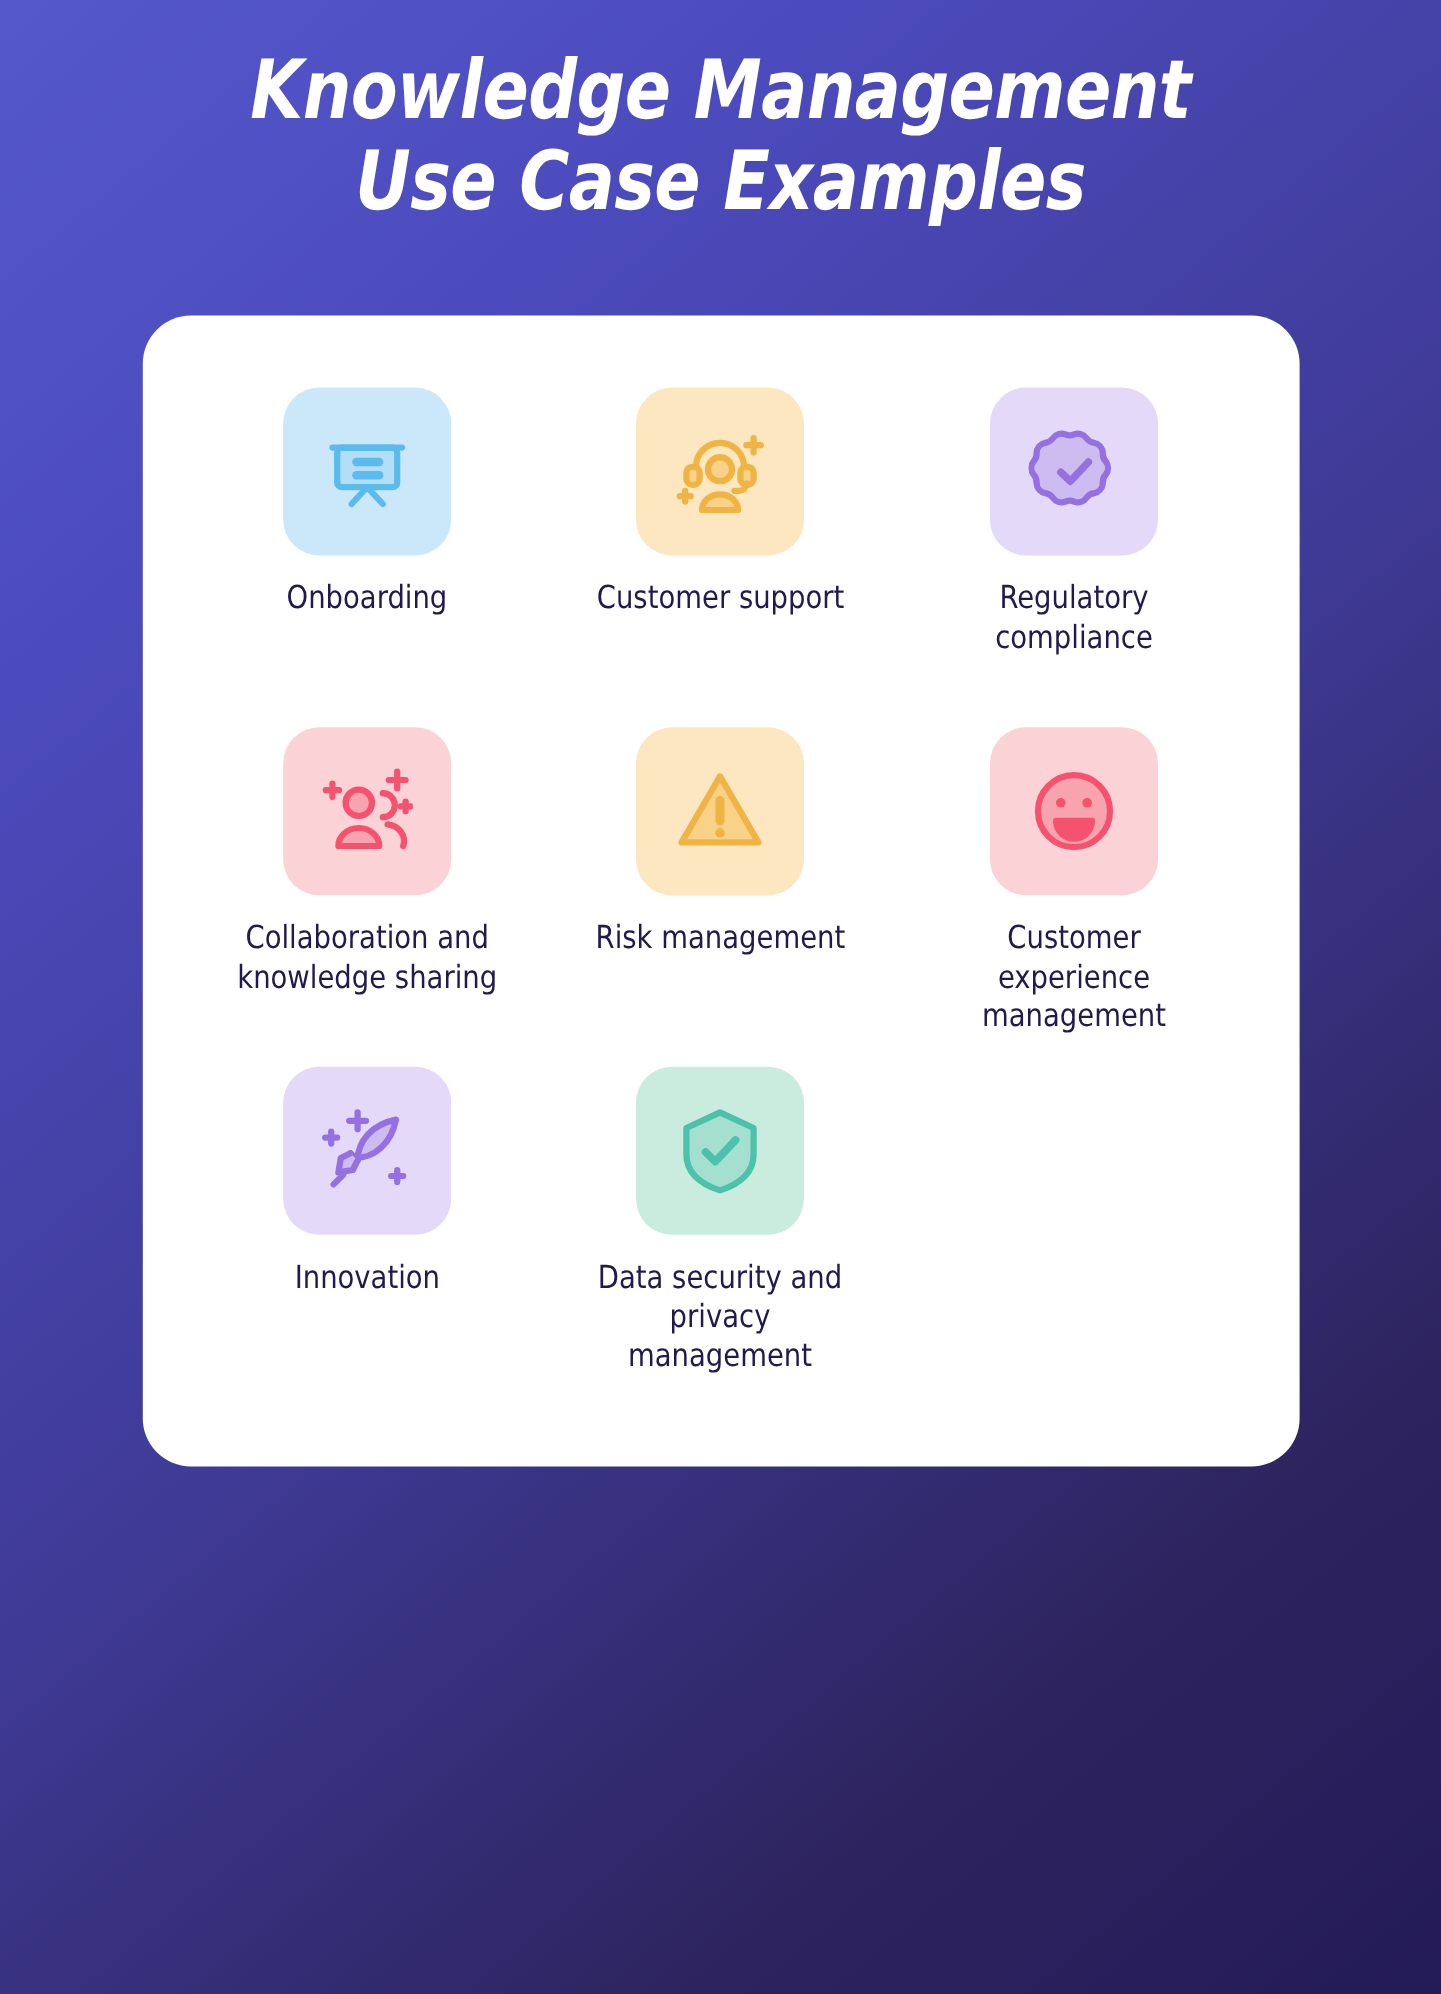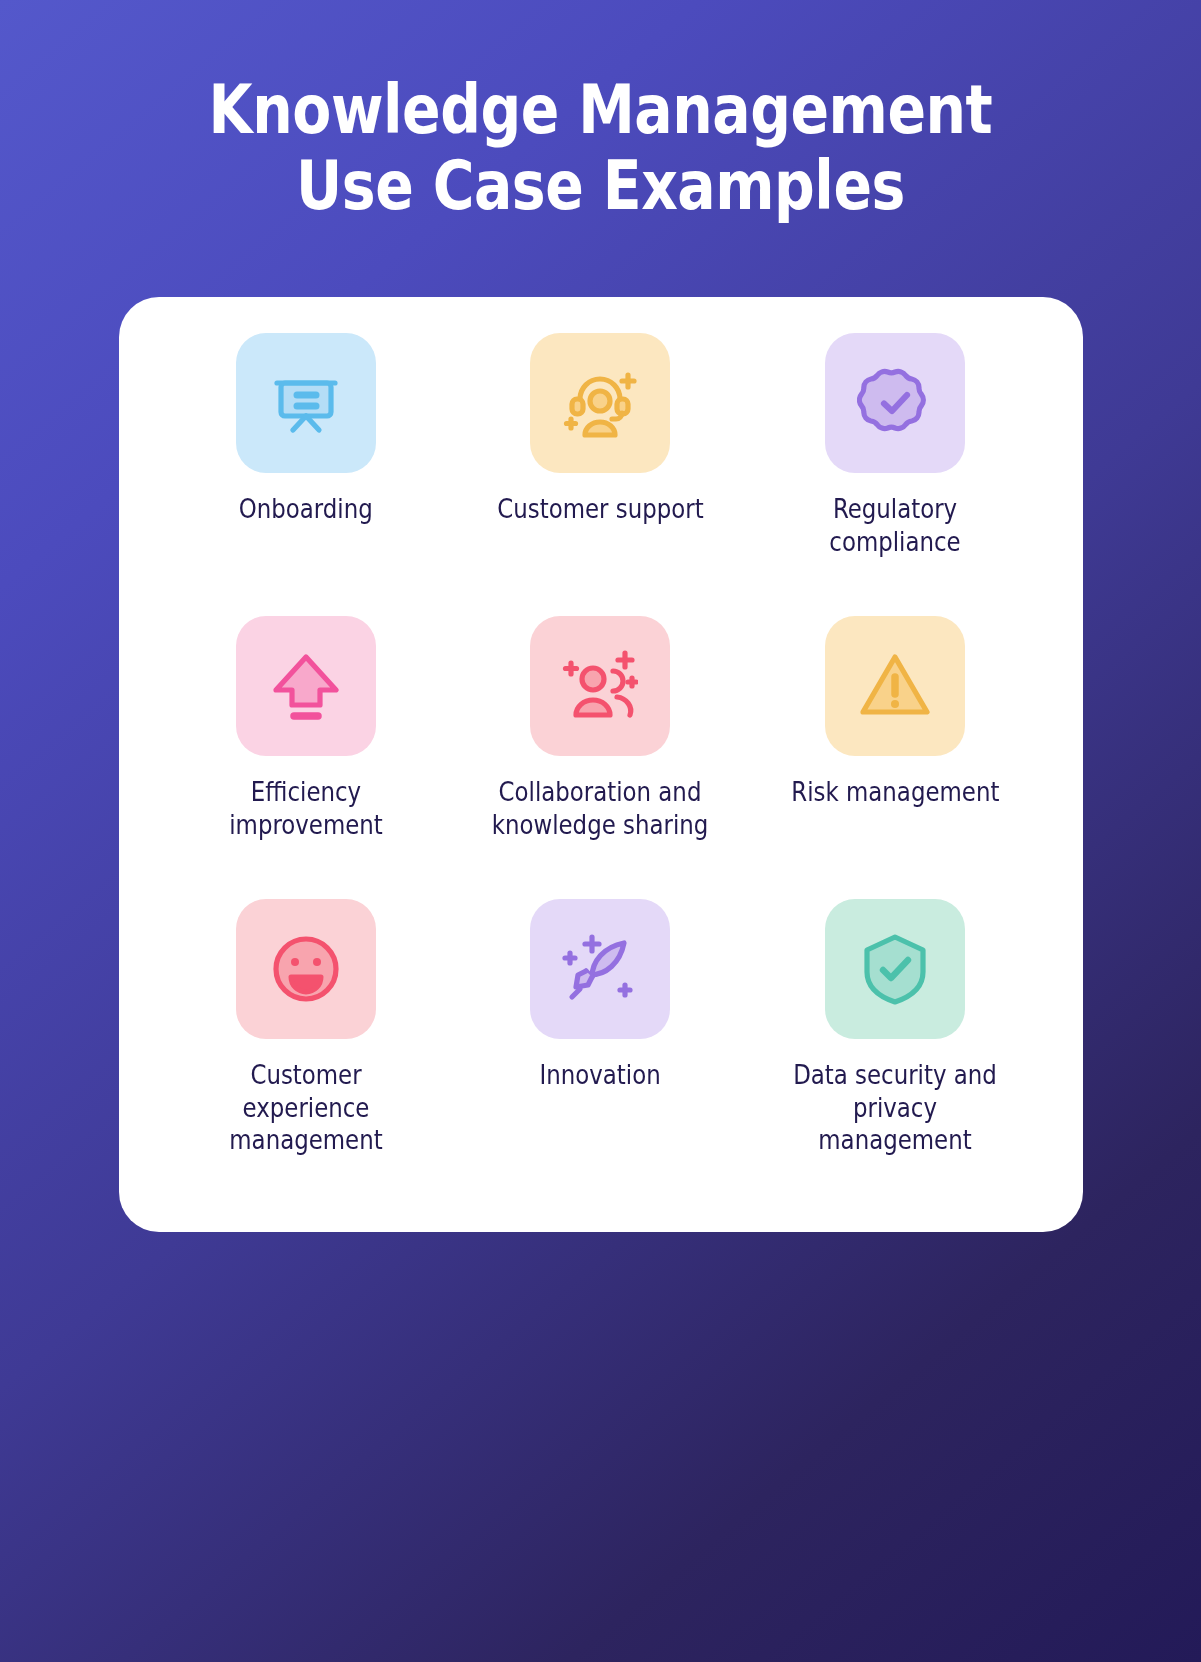--- a/index.html
+++ b/index.html
@@ -25,42 +25,43 @@
     width:1201px;
     height:1662px;
     display:flex;
     flex-direction:column;
     align-items:center;
   }
 
   
   .title-block {
     width:100%;
-    padding-top:72px;
+    padding-top:38px;
     text-align:center;
+    font-style:italic;
   }
 
   .title-line {
     display:block;
     color:#ffffff;
     font-family:"DejaVu Sans Condensed","Liberation Sans Narrow","Liberation Sans", sans-serif;
     font-weight:bold;
     font-size:68px;
     line-height:1.12;
     letter-spacing:-0.5px;
     transform:scaleX(0.93);
   }
 
   
   .card {
     margin-top:73px;
     width:964px;
     background:#ffffff;
     border-radius:40px;
-    padding:28px 40px 58px 40px;
+    padding:52px 40px 58px 40px;
   }
 
   .grid {
     display:grid;
     grid-template-columns:repeat(3, 1fr);
     row-gap:0px;
     column-gap:0px;
   }
 
   .cell {
@@ -146,31 +147,20 @@
             <span>
               <svg width="76" height="76" viewBox="0 0 76 76">
                 <path d="M38 7 a9 9 0 0 1 10.6 3.4 a9 9 0 0 0 6.2 3.6 a9 9 0 0 1 7.2 8.6 a9 9 0 0 0 2.4 6.8 a9 9 0 0 1 0 11.2 a9 9 0 0 0 -2.4 6.8 a9 9 0 0 1 -7.2 8.6 a9 9 0 0 0 -6.2 3.6 a9 9 0 0 1 -10.6 3.4 a9 9 0 0 0 -7.2 0 a9 9 0 0 1 -10.6 -3.4 a9 9 0 0 0 -6.2 -3.6 a9 9 0 0 1 -7.2 -8.6 a9 9 0 0 0 -2.4 -6.8 a9 9 0 0 1 0 -11.2 a9 9 0 0 0 2.4 -6.8 a9 9 0 0 1 7.2 -8.6 a9 9 0 0 0 6.2 -3.6 a9 9 0 0 1 10.6 -3.4 a9 9 0 0 0 7.2 0 z" fill="#cebbef" stroke="#9470e0" stroke-width="5.2" stroke-linecap="round" stroke-linejoin="round"></path>
                 <path d="M27 38.5 L35 46 L50 30" stroke="#9470e0" fill="none" stroke-width="6.2" stroke-linecap="round" stroke-linejoin="round"></path>
               </svg>
             </span>
           </div>
           <div class="cell-label">Regulatory compliance</div>
         </div>
         <div class="cell">
-          <div class="tile" style="background: rgb(251, 211, 228);">
-            <span>
-              <svg width="76" height="76" viewBox="0 0 76 76">
-                <path d="M38 9 L68 42 H52 V57 H24 V42 H8 Z" fill="#f8a8cb" stroke="#f2529c" stroke-width="5.2" stroke-linecap="round" stroke-linejoin="round"></path>
-                <line x1="26" y1="68" x2="50" y2="68" stroke="#f2529c" stroke-width="7.5" stroke-linecap="round"></line>
-              </svg>
-            </span>
-          </div>
-          <div class="cell-label">Efficiency improvement</div>
-        </div>
-        <div class="cell">
           <div class="tile" style="background: rgb(251, 210, 214);">
             <span>
               <svg width="76" height="76" viewBox="0 0 76 76">
                 <circle cx="31" cy="31" r="11" fill="#f8a4ae" stroke="#f4526e" stroke-width="5.2" stroke-linecap="round" stroke-linejoin="round"></circle>
                 <path d="M14 67 a17 15 0 0 1 34 0 z" fill="#f8a4ae" stroke="#f4526e" stroke-width="5.2" stroke-linecap="round" stroke-linejoin="round"></path>
                 <path d="M51 23 a10 10 0 0 1 0 20" stroke="#f4526e" fill="none" stroke-width="5.2" stroke-linecap="round" stroke-linejoin="round"></path>
                 <path d="M55 49 a16 14 0 0 1 13 18" stroke="#f4526e" fill="none" stroke-width="5.2" stroke-linecap="round" stroke-linejoin="round"></path>
                 <line x1="63" y1="5" x2="63" y2="19" stroke="#f4526e" fill="none" stroke-width="5.2" stroke-linecap="round" stroke-linejoin="round"></line>
                 <line x1="56" y1="12" x2="70" y2="12" stroke="#f4526e" fill="none" stroke-width="5.2" stroke-linecap="round" stroke-linejoin="round"></line>
                 <line x1="9" y1="15" x2="9" y2="26" stroke="#f4526e" fill="none" stroke-width="5.2" stroke-linecap="round" stroke-linejoin="round"></line>

